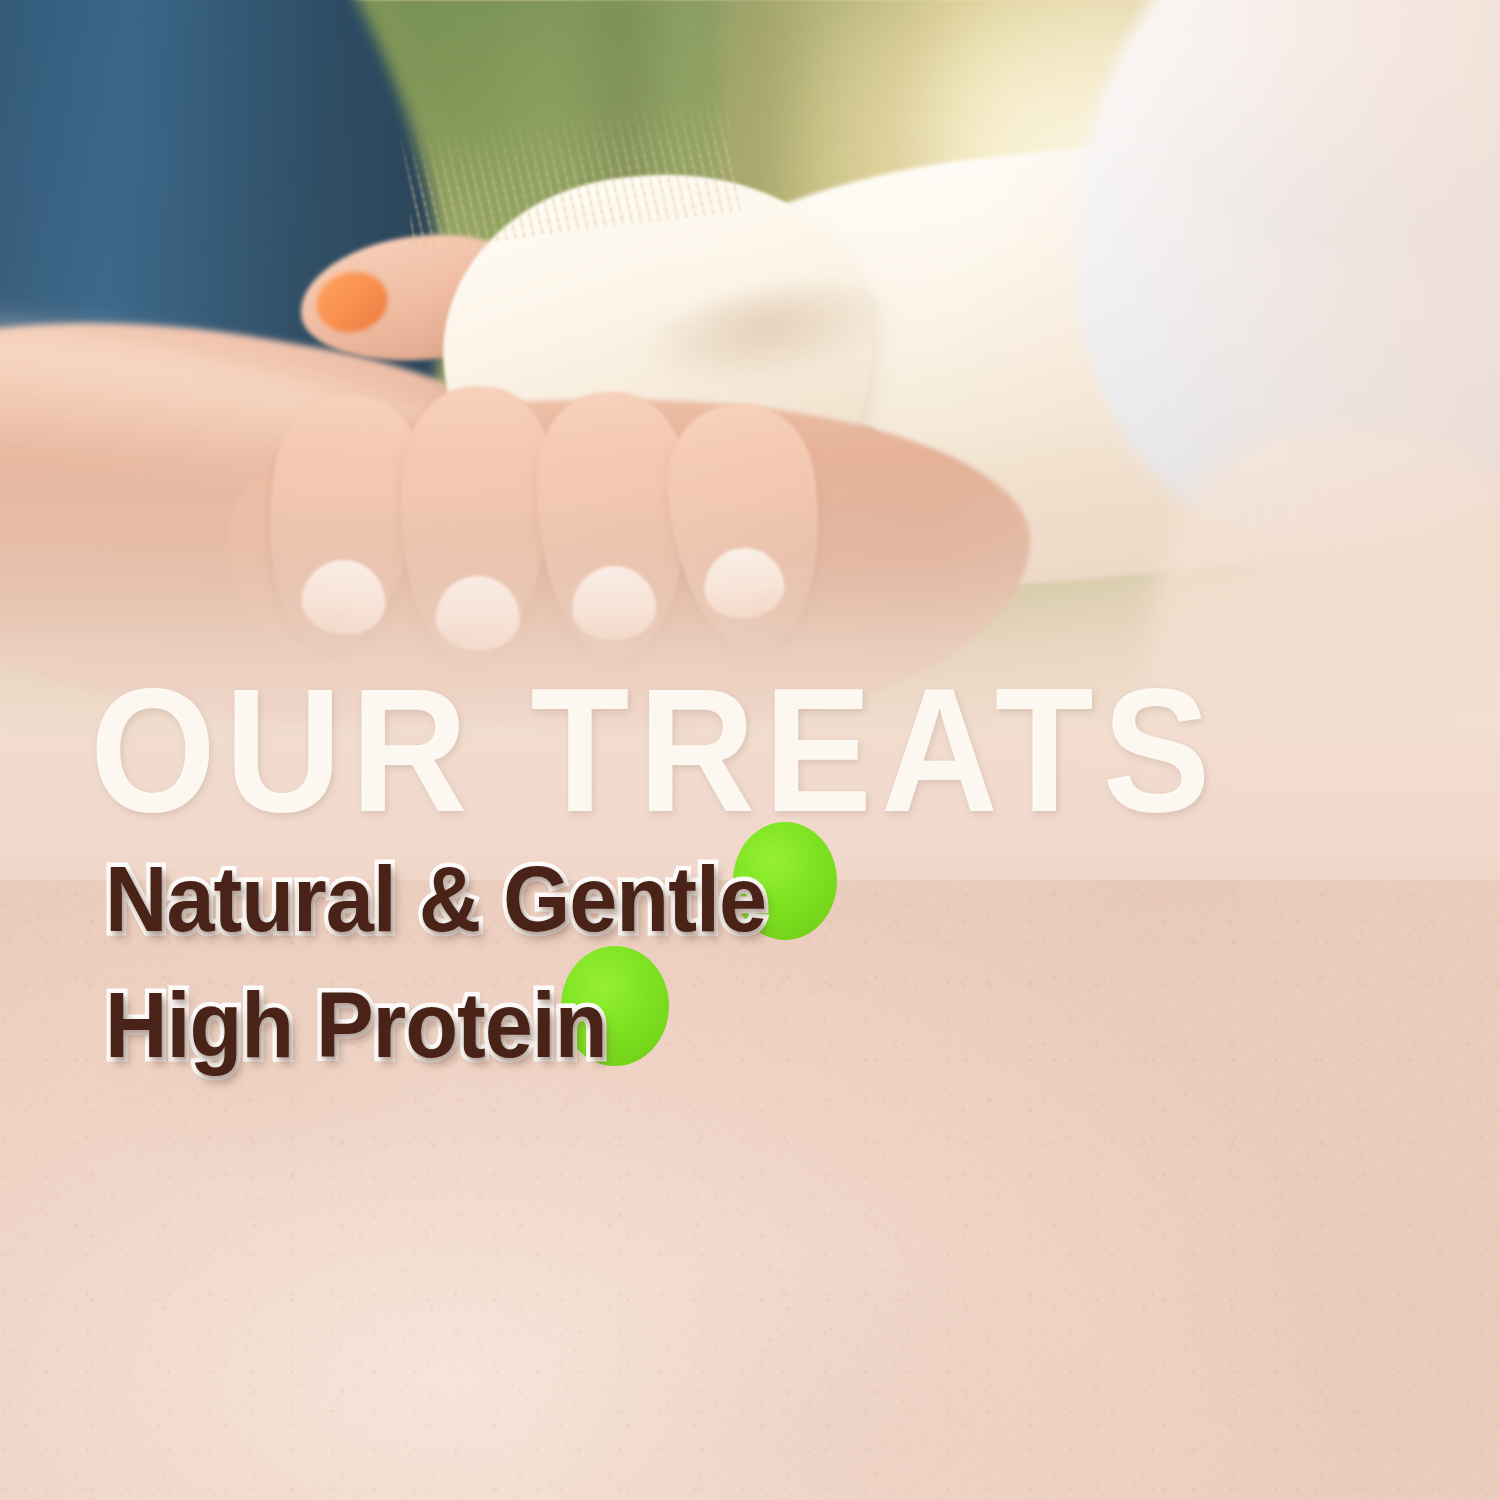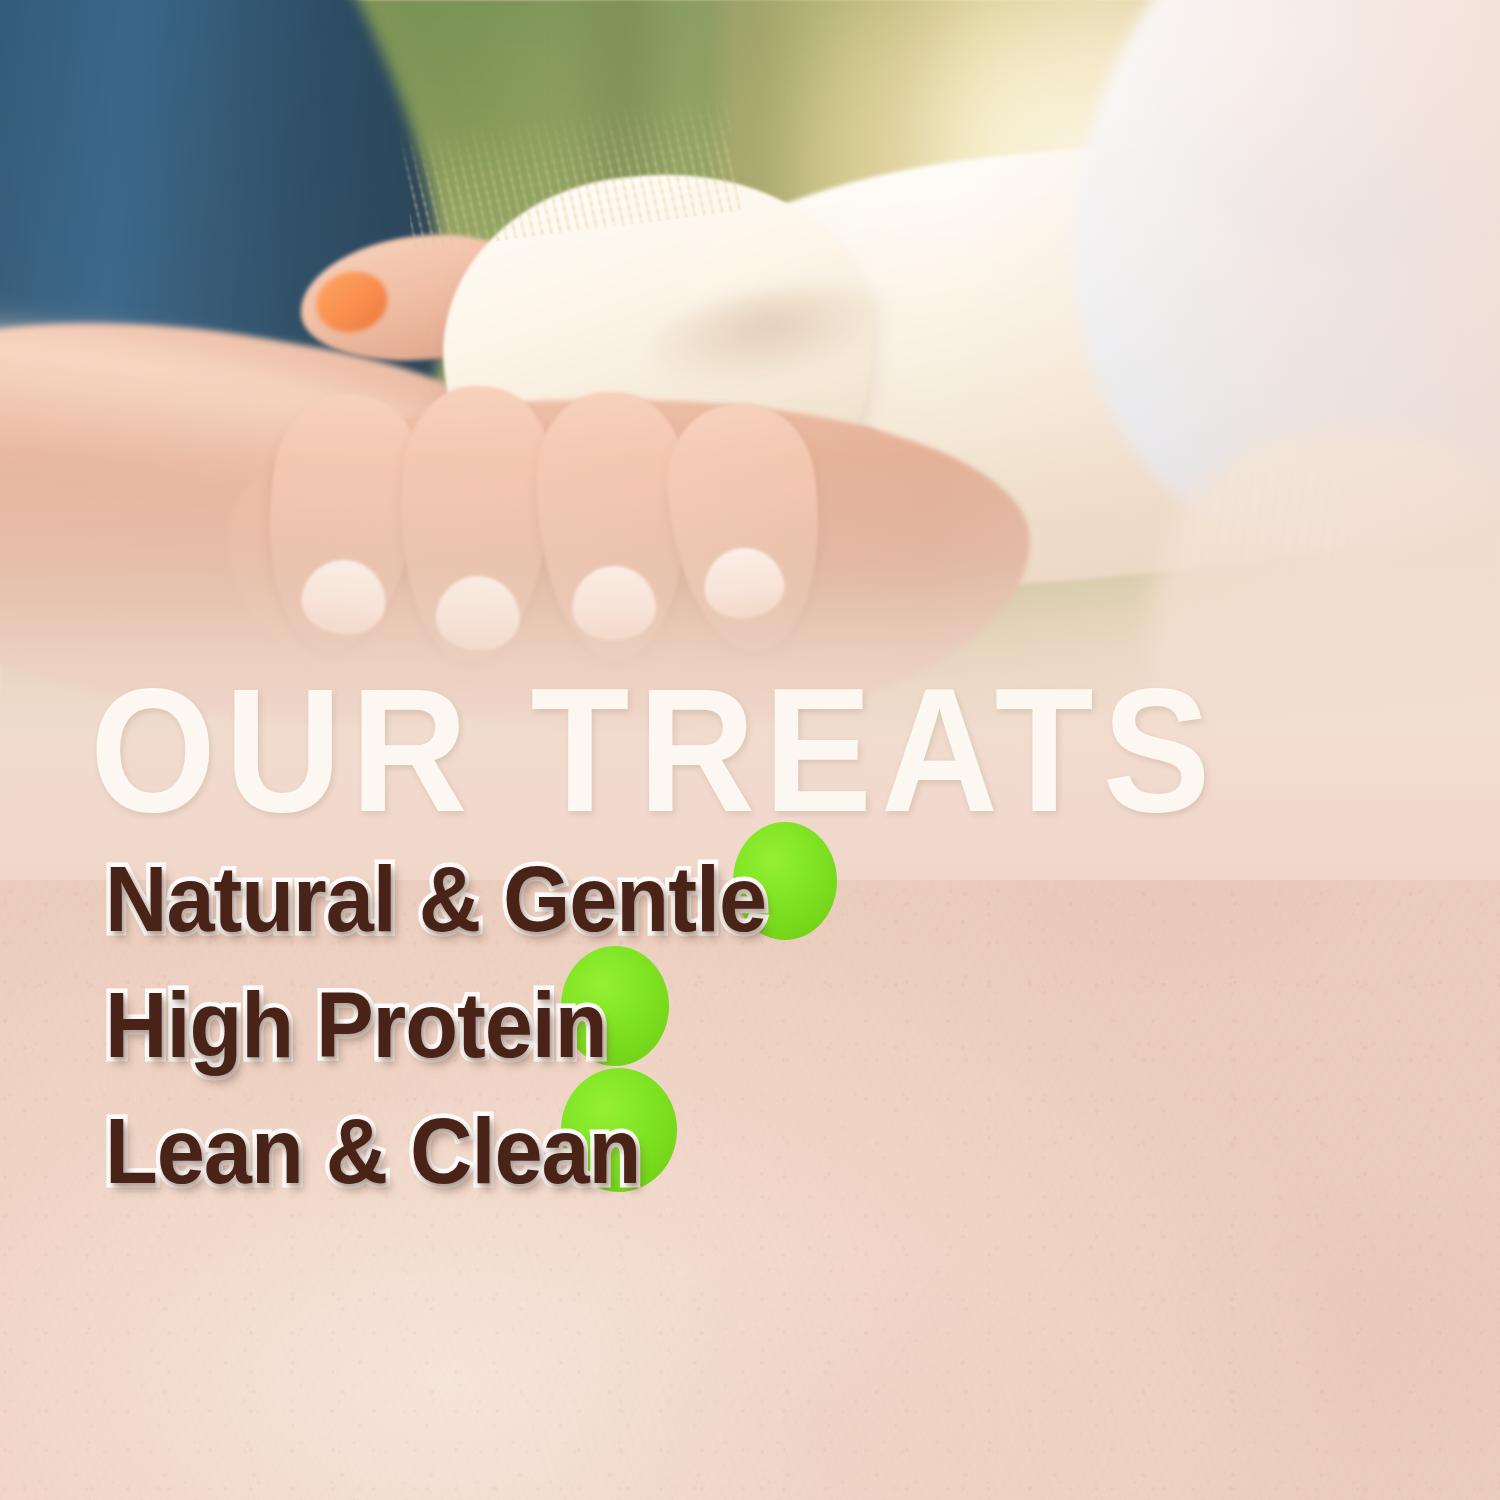--- a/index.html
+++ b/index.html
@@ -447,19 +447,15 @@
       <span class="btext">Natural &amp; Gentle</span>
     </div>
 
 
 
     <div class="benefit b3">
       <span class="dot"></span>
       <span class="btext">High Protein</span>
     </div>
 
-    <div class="benefit b4">
-      <span class="dot"></span>
-      <span class="btext">Lean &amp; Clean</span>
-    </div>
 
   </div>
 </div>
 
 </body></html>

